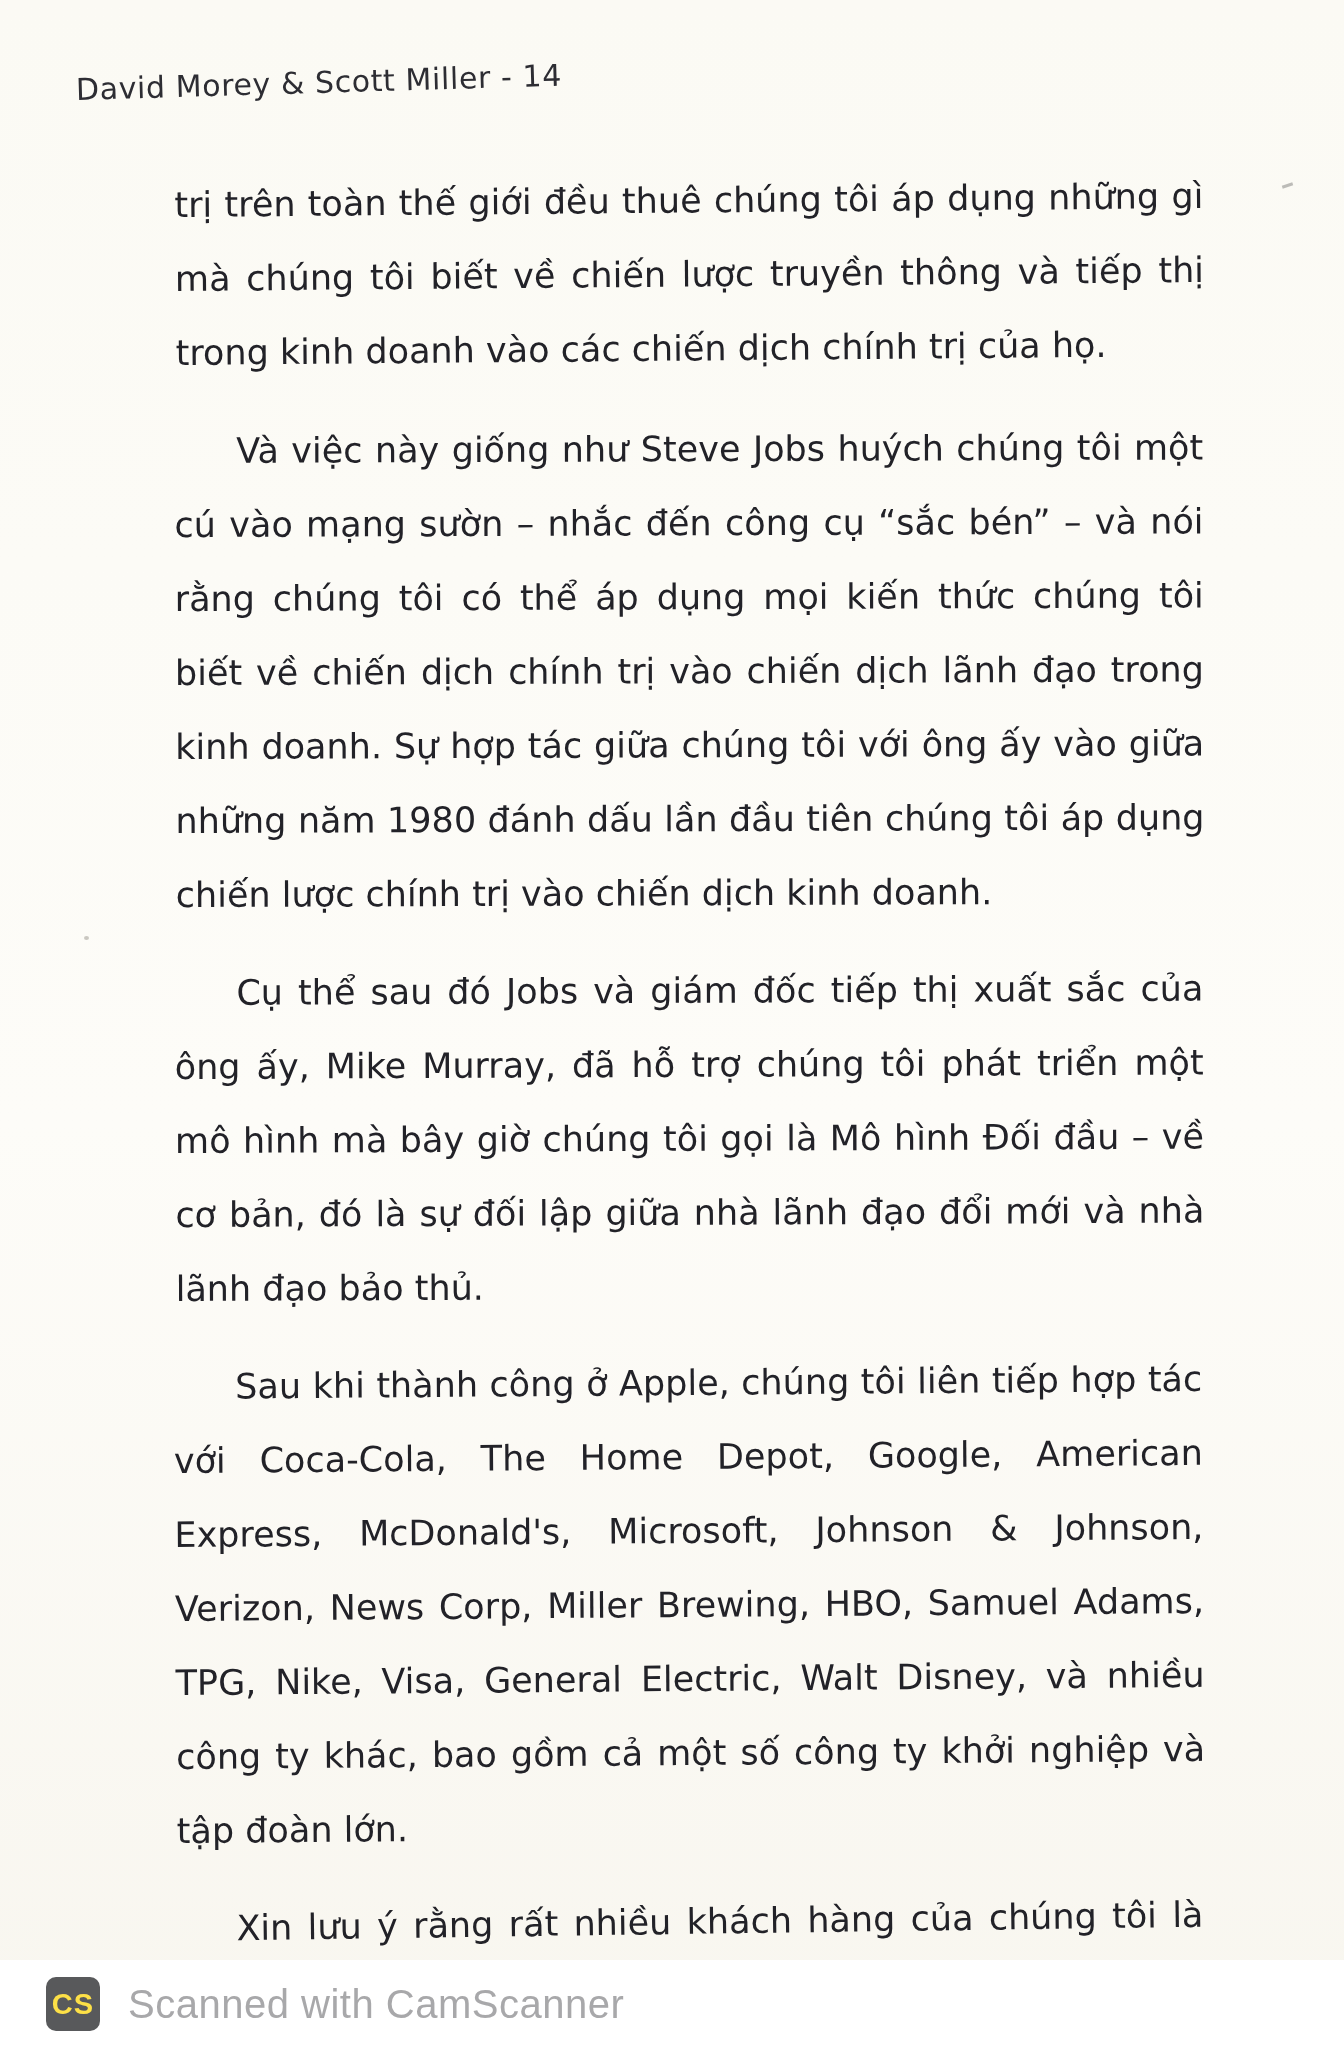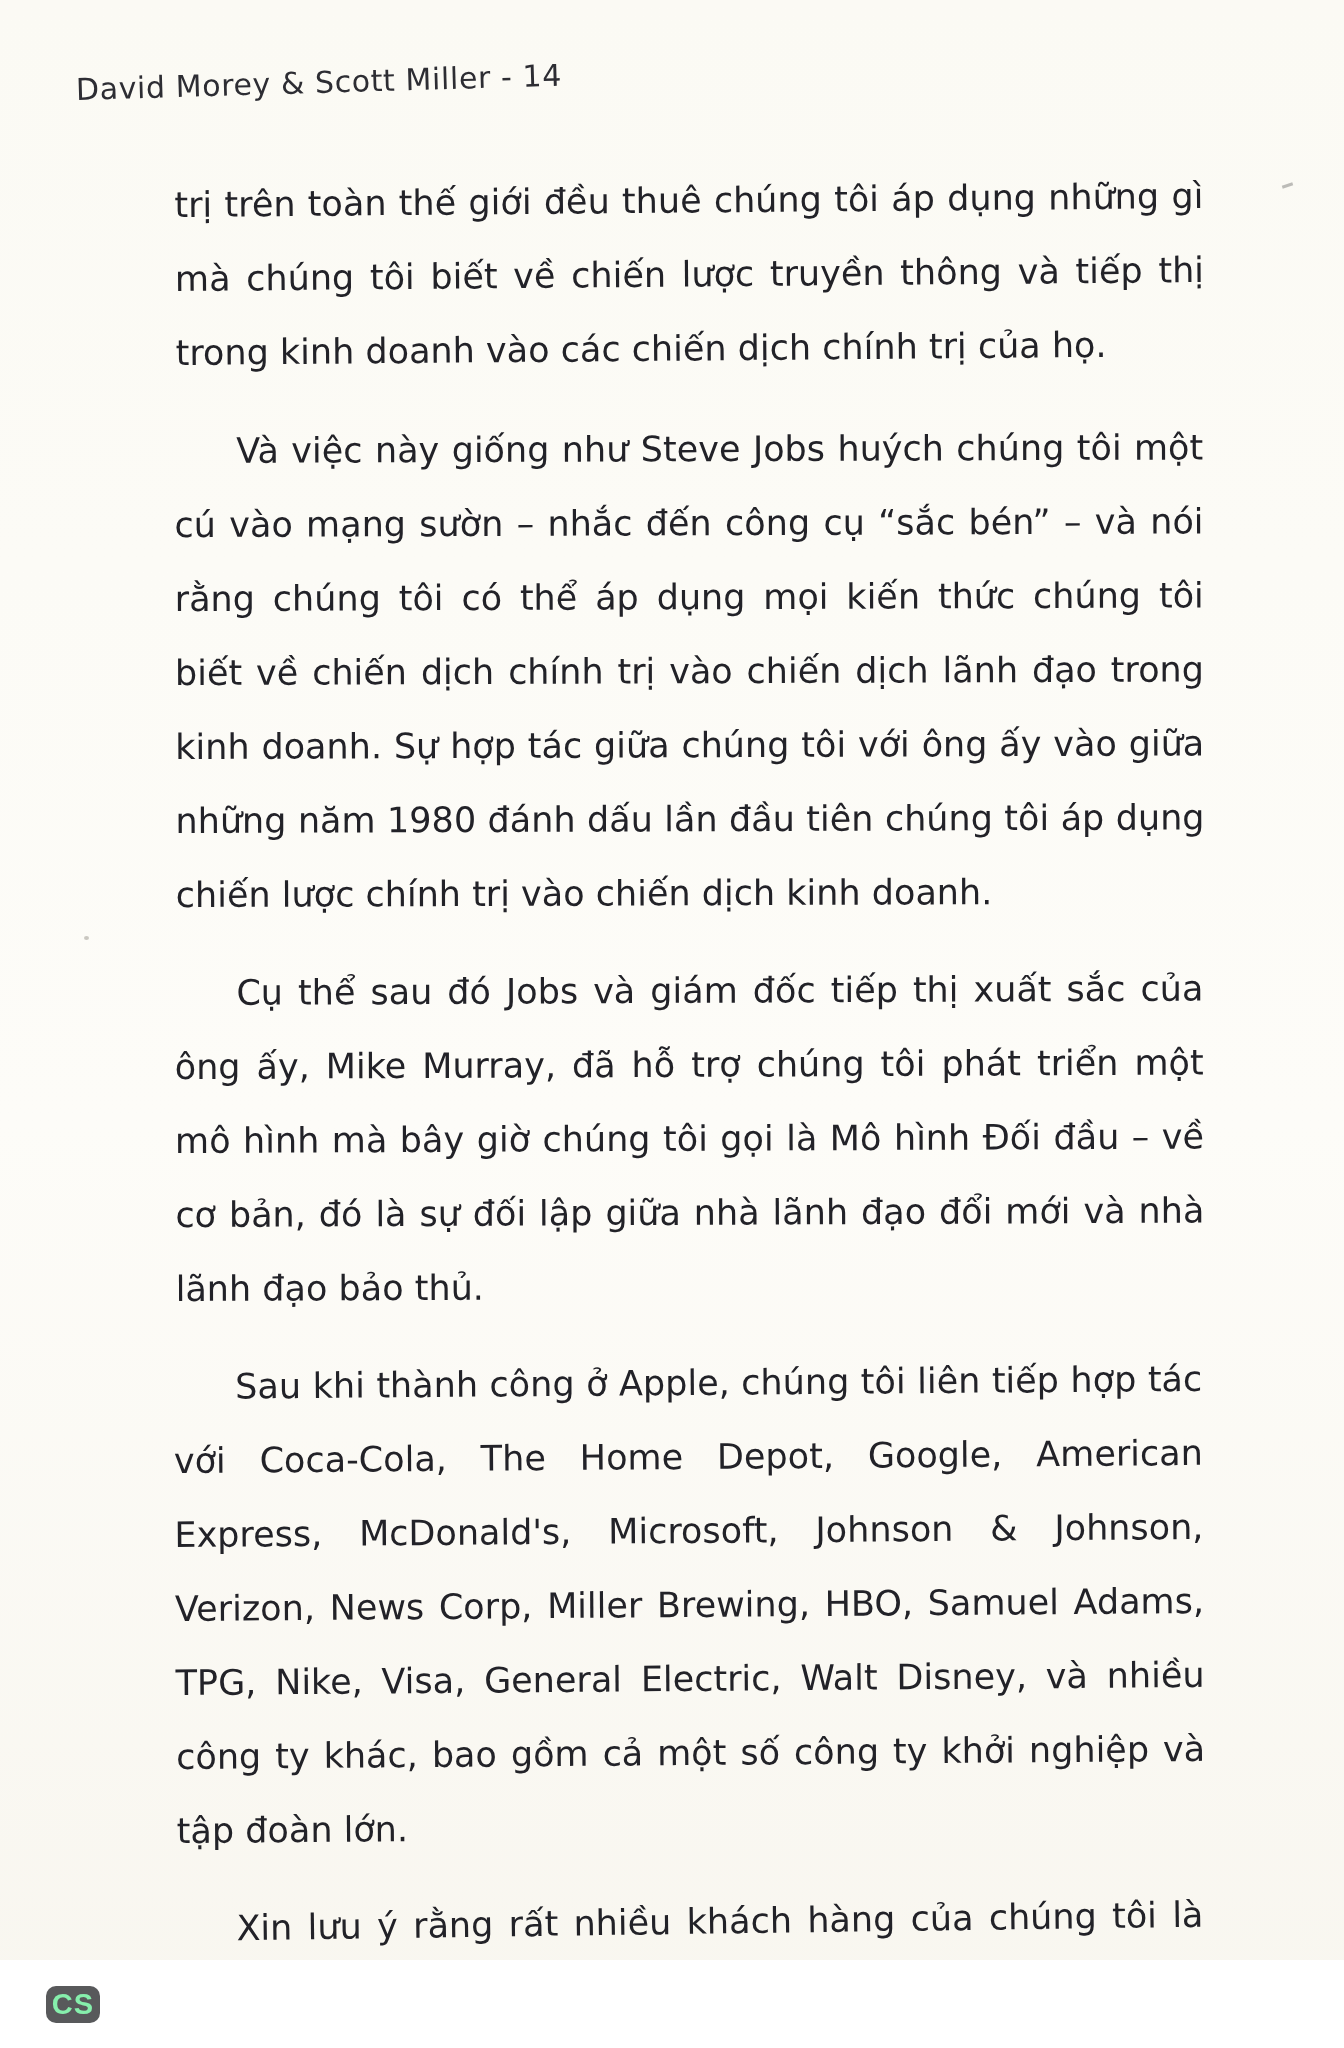--- a/index.html
+++ b/index.html
@@ -76,24 +76,24 @@
     bottom: 0;
     height: 88px;
     background: #ffffff;
     display: flex;
     align-items: center;
     padding-left: 46px;
     box-sizing: border-box;
   }
   .cs-badge {
     width: 54px;
-    height: 37px;
+    height: 54px;
     border-radius: 10px;
     background: #58595b;
-    color: #86efac;
+    color: #fde047;
     display: flex;
     align-items: center;
     justify-content: center;
     font-size: 29px;
     font-weight: bold;
     font-family: "Liberation Sans", sans-serif;
     letter-spacing: 1px;
     flex: 0 0 auto;
   }
   .scan-text {
@@ -117,15 +117,16 @@
   <div class="body-text">
     <p class="r1">trị trên toàn thế giới đều thuê chúng tôi áp dụng những gì mà chúng tôi biết về chiến lược truyền thông và tiếp thị trong kinh doanh vào các chiến dịch chính trị của họ.</p>
     <p class="indent r2">Và việc này giống như Steve Jobs huých chúng tôi một cú vào mạng sườn – nhắc đến công cụ “sắc bén” – và nói rằng chúng tôi có thể áp dụng mọi kiến thức chúng tôi biết về chiến dịch chính trị vào chiến dịch lãnh đạo trong kinh doanh. Sự hợp tác giữa chúng tôi với ông ấy vào giữa những năm 1980 đánh dấu lần đầu tiên chúng tôi áp dụng chiến lược chính trị vào chiến dịch kinh doanh.</p>
     <p class="indent r3">Cụ thể sau đó Jobs và giám đốc tiếp thị xuất sắc của ông ấy, Mike Murray, đã hỗ trợ chúng tôi phát triển một mô hình mà bây giờ chúng tôi gọi là Mô hình Đối đầu – về cơ bản, đó là sự đối lập giữa nhà lãnh đạo đổi mới và nhà lãnh đạo bảo thủ.</p>
     <p class="indent r4">Sau khi thành công ở Apple, chúng tôi liên tiếp hợp tác với Coca-Cola, The Home Depot, Google, American Express, McDonald's, Microsoft, Johnson &amp; Johnson, Verizon, News Corp, Miller Brewing, HBO, Samuel Adams, TPG, Nike, Visa, General Electric, Walt Disney, và nhiều công ty khác, bao gồm cả một số công ty khởi nghiệp và tập đoàn lớn.</p>
     <p class="indent r5">Xin lưu ý rằng rất nhiều khách hàng của chúng tôi là những công ty rất thành công và trên thực tế, hầu hết họ</p>
   </div>
 
   <div class="scan-bar">
     <div class="cs-badge">CS</div>
+    <div class="scan-text">Scanned with CamScanner</div>
   </div>
 
 </div>
 
 </body></html>

